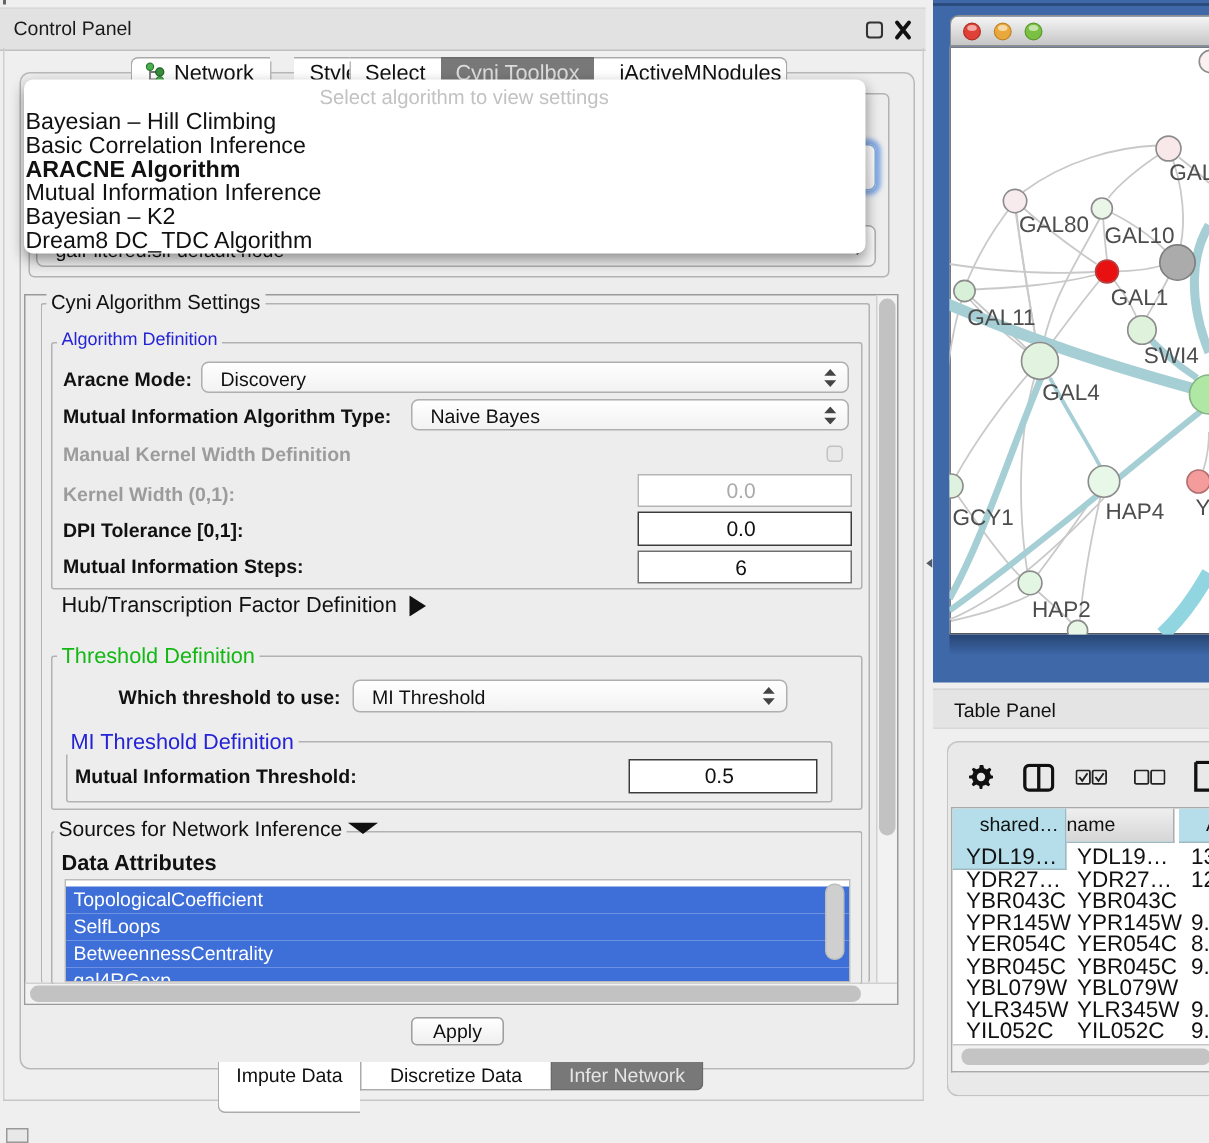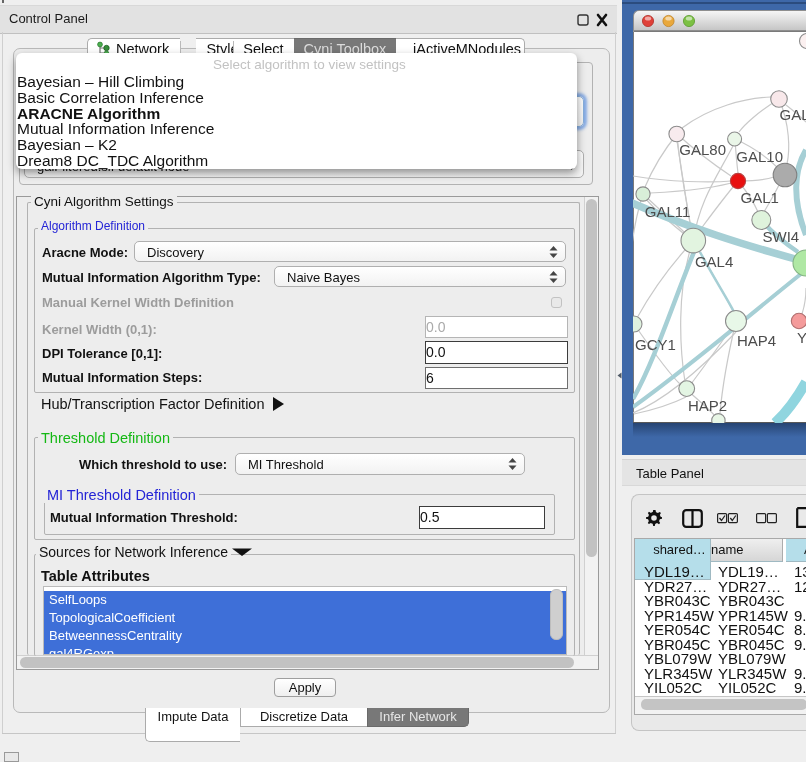--- a/index.html
+++ b/index.html
@@ -26,21 +26,21 @@
 
 .group{position:absolute;border:1px solid #B2B2B2;border-radius:2px;}
 .gtitle{position:absolute;background:#EDEDED;padding:0 3px;white-space:nowrap;}
 
 .combo{position:absolute;background:linear-gradient(#FFFFFF,#F2F2F2);
   border:1px solid #AFAFAF;border-radius:5px;box-sizing:border-box;}
 .combo .ct{position:absolute;left:12px;top:3px;font-size:13px;color:#111;white-space:nowrap;}
 .stepper{position:absolute;right:7px;top:50%;margin-top:-6px;width:9px;height:12px;}
 
 .tf{position:absolute;background:#FFFFFF;box-sizing:border-box;
-  text-align:left;padding-right:5px;font-size:14px;}
+  text-align:center;padding-right:5px;font-size:14px;}
 
 .lirow{height:18px;line-height:18px;background:#3E6FD8;color:#FFFFFF;
   padding-left:5px;font-size:13px;}
 
 .trow{height:14.55px;line-height:14.55px;font-size:15px;color:#111;position:relative;}
 .tc{position:absolute;top:0;white-space:nowrap;}
 </style>
 </head>
 <body>
 <div id="stage">
@@ -173,26 +173,26 @@
 <div class="abs nw b" style="left:50px;top:510px;">Mutual Information Threshold:</div>
 <div class="tf" style="left:419px;top:506px;width:126px;height:23px;border:1px solid #3C3C3C;
   color:#111;line-height:21px;">0.5</div>
 
 <div class="group" style="left:34px;top:554px;width:539px;height:101px;border-bottom:none;"></div>
 <div class="gtitle nw" style="left:36px;top:544px;font-size:14px;">Sources for Network Inference</div>
 <svg class="abs" style="left:232px;top:548px;" width="20" height="8" viewBox="0 0 20 8">
   <path d="M0 0.5 L20 0.5 L10 8 Z" fill="#111"></path>
 </svg>
 
-<div class="abs nw b" style="left:41px;top:568px;font-size:14.5px;">Table Attributes</div>
+<div class="abs nw b" style="left:41px;top:568px;font-size:14.5px;">Data Attributes</div>
 <div class="abs" style="left:43px;top:586px;width:524px;height:69px;background:#FFFFFF;
   border:1px solid #BBBBBB;box-sizing:border-box;overflow:hidden;">
   <div style="margin-top:4px;">
+    <div class="lirow">TopologicalCoefficient</div>
     <div class="lirow">SelfLoops</div>
-    <div class="lirow">TopologicalCoefficient</div>
     <div class="lirow">BetweennessCentrality</div>
     <div class="lirow">gal4RGexp</div>
   </div>
 </div>
 <div class="abs" style="left:550px;top:589px;width:13px;height:51px;background:#CFCFCF;border-radius:6px;border:1px solid #BDBDBD;box-sizing:border-box;"></div>
 
 <div class="abs" style="left:274px;top:678px;width:62px;height:19px;border:1px solid #9E9E9E;
   background:linear-gradient(#FFFFFF,#EFEFEF);border-radius:4px;box-sizing:border-box;
   text-align:center;line-height:17px;font-size:13px;">Apply</div>
 

